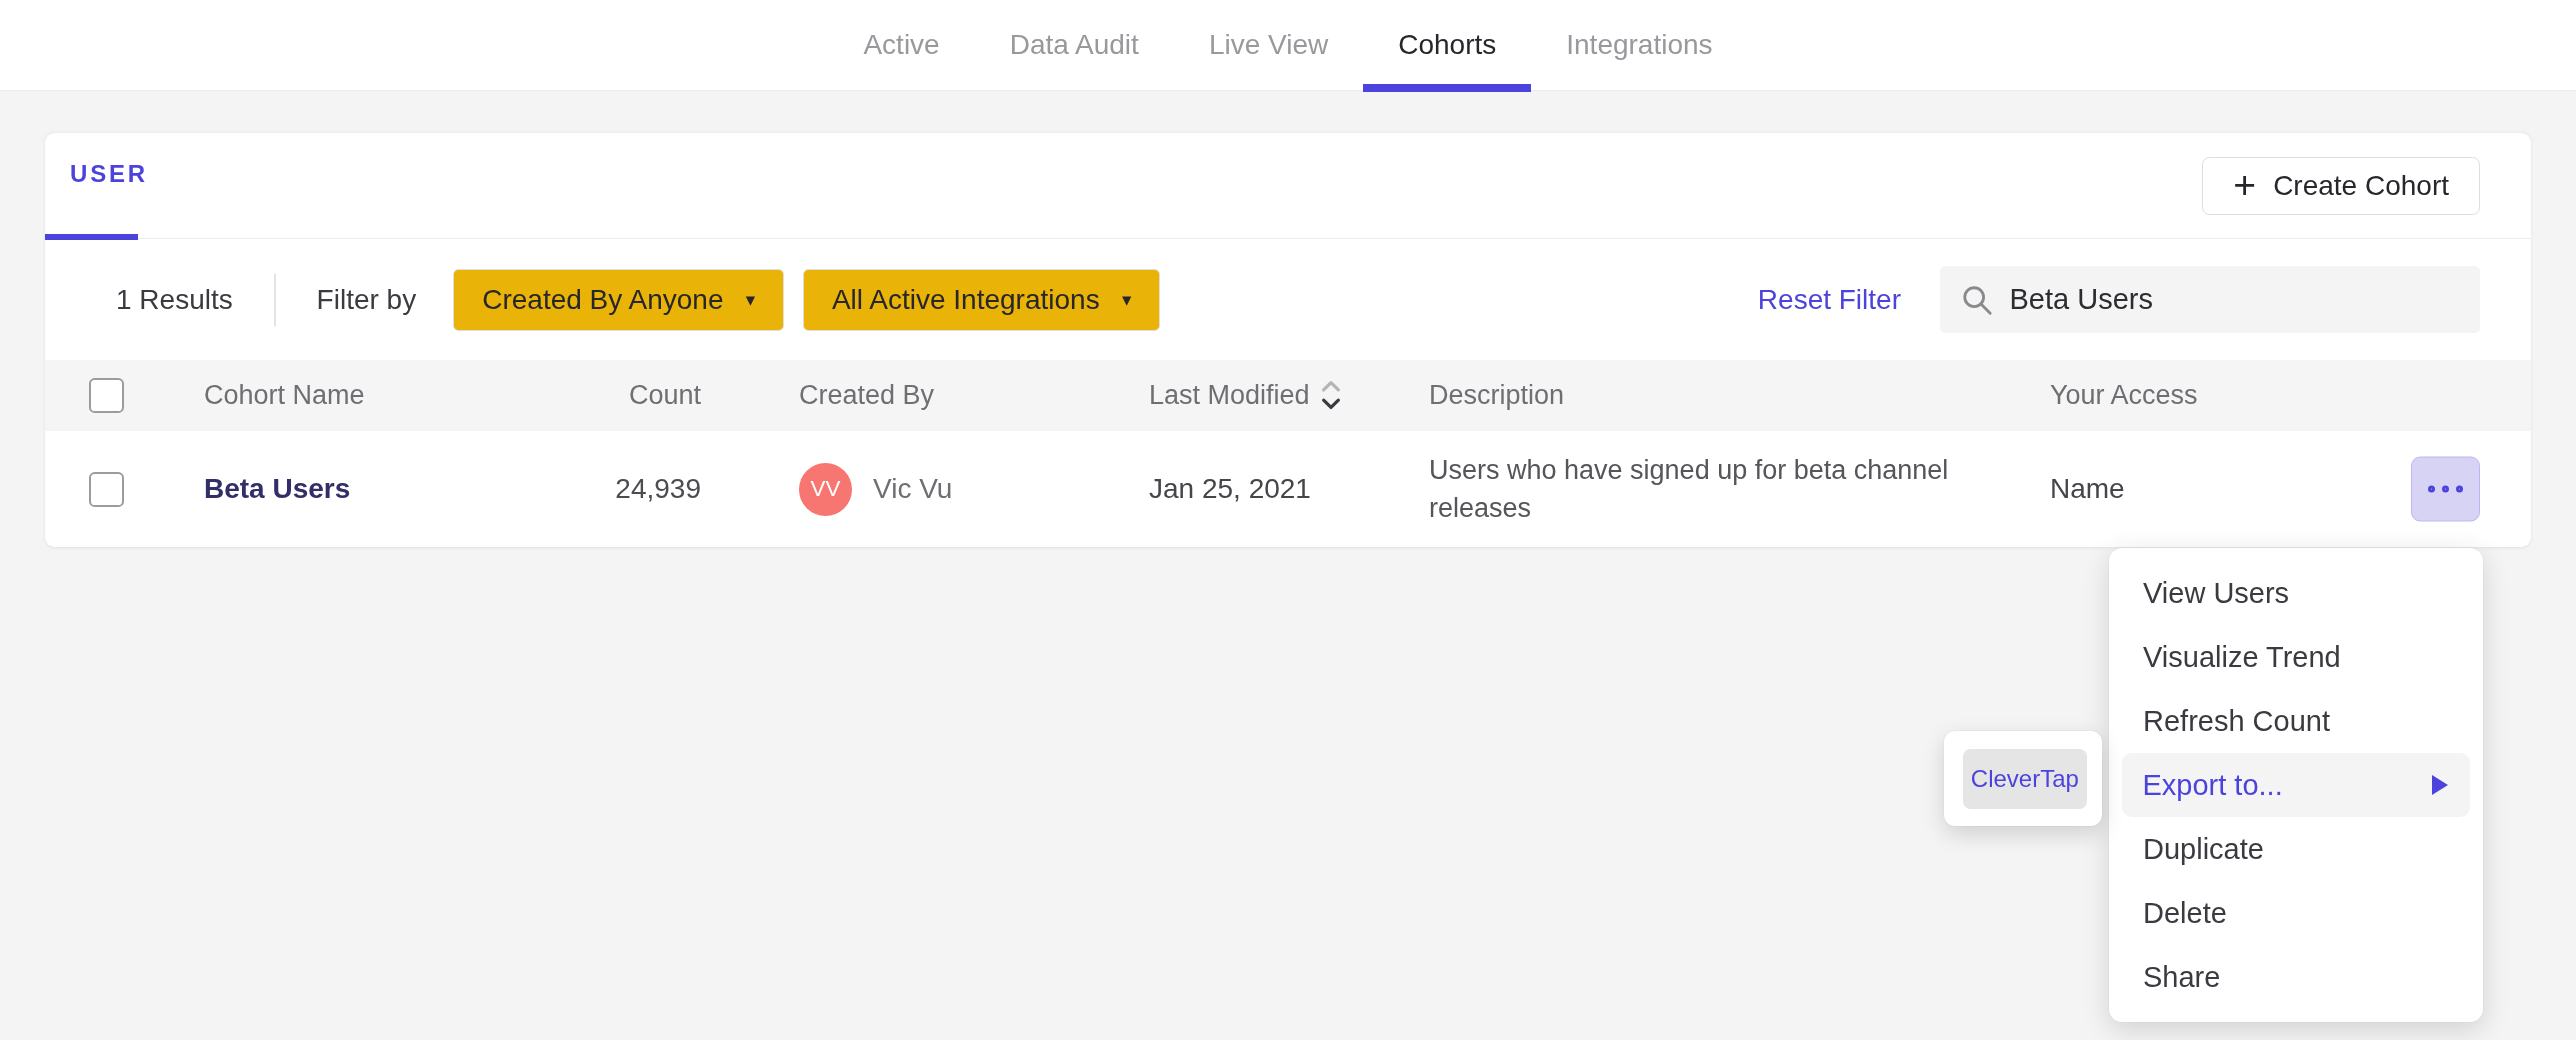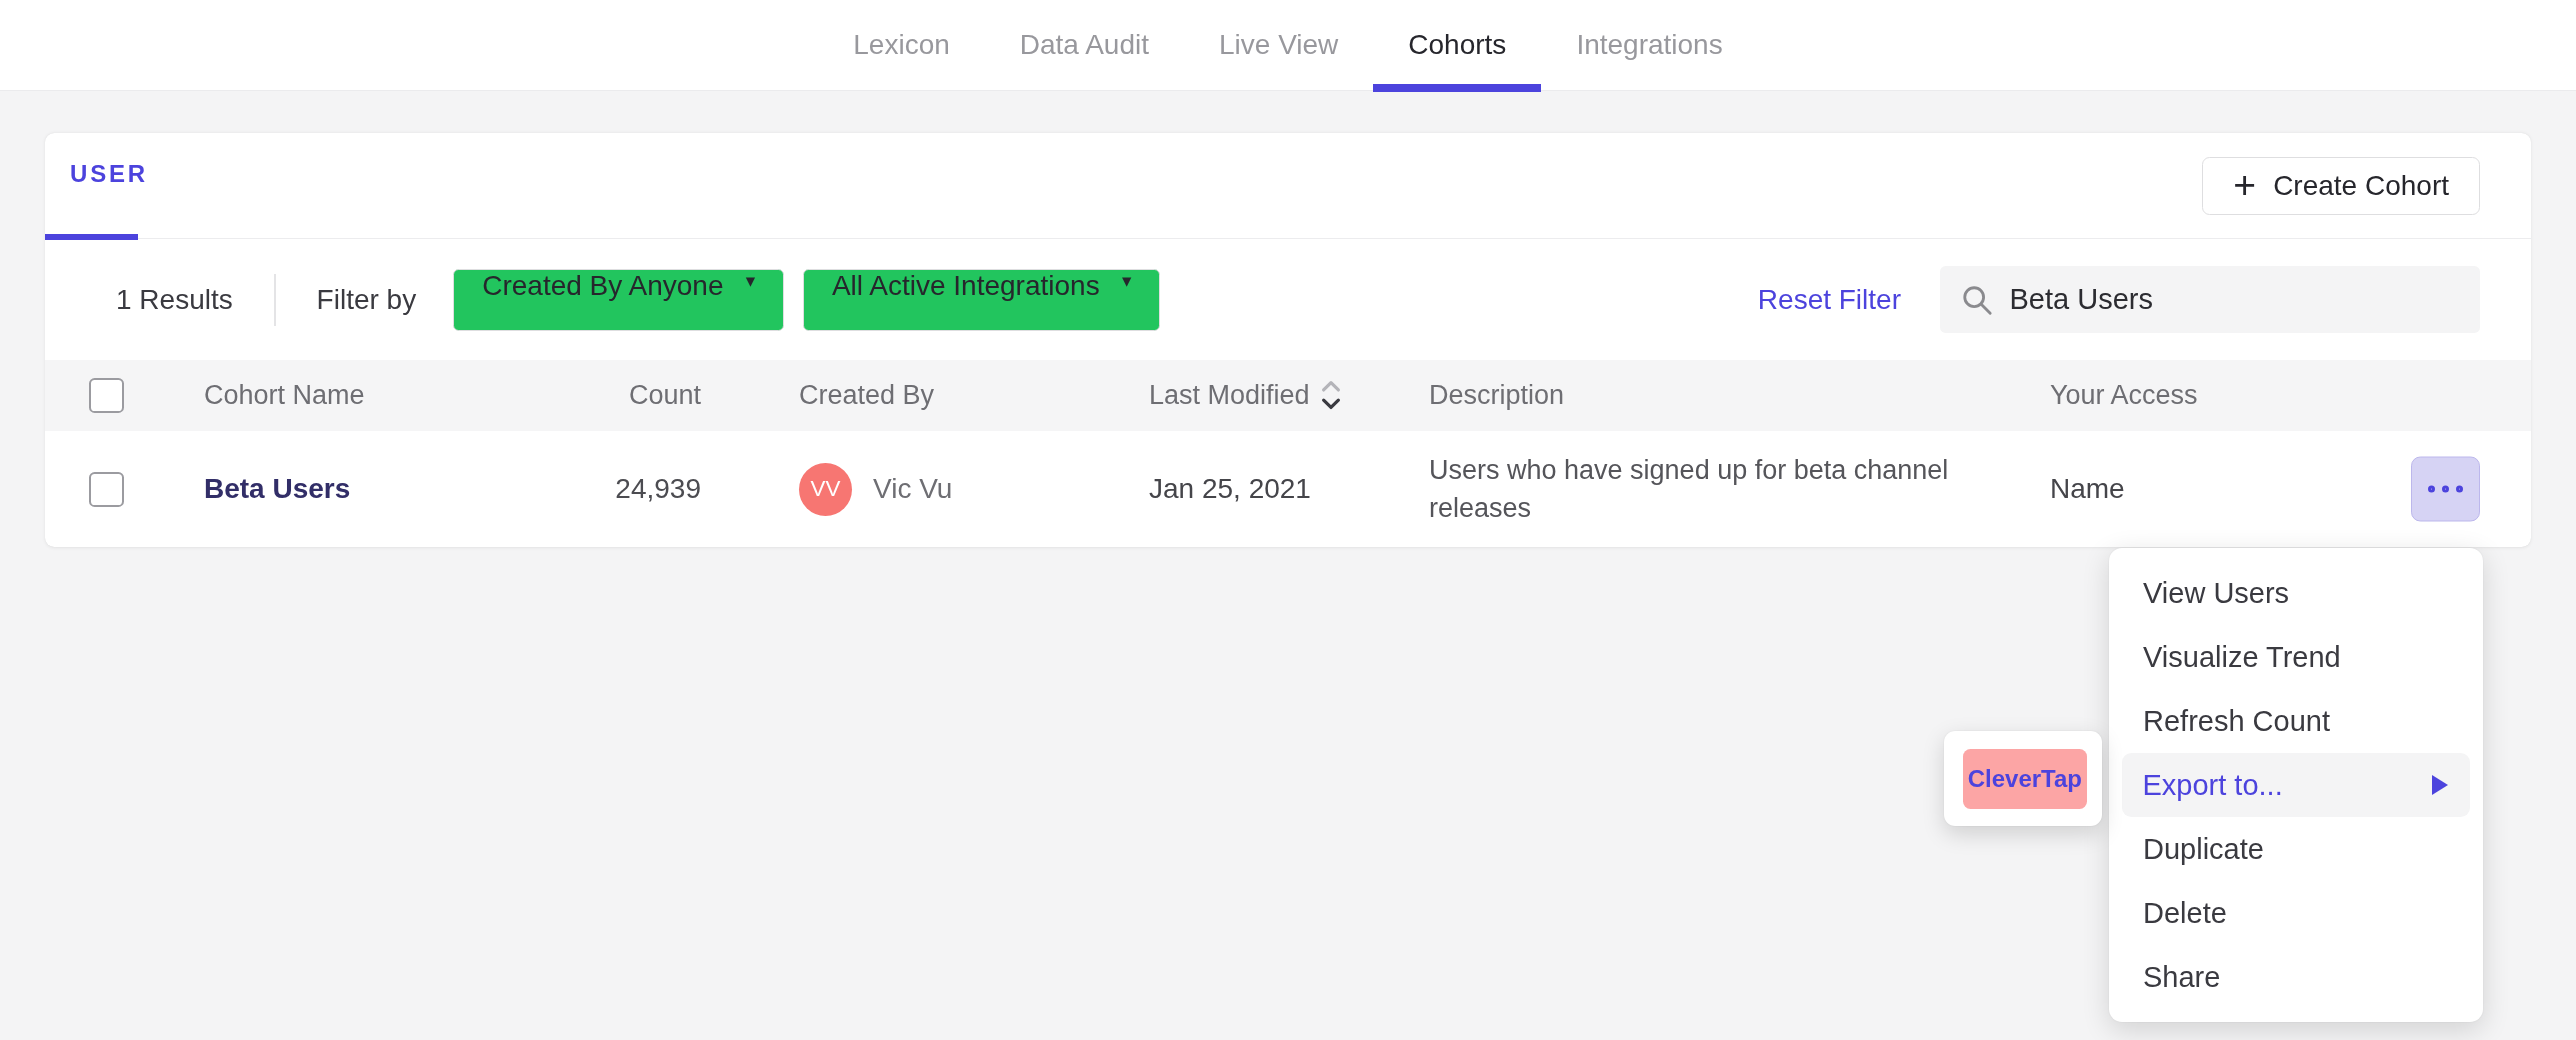--- a/index.html
+++ b/index.html
@@ -55,22 +55,22 @@
   .create-btn .plus { font-size:39px; font-weight:300; line-height:1; margin-top:-3.7px; }
 
   
   .filterbar {
     height:121px; display:flex; align-items:center; padding-left:71px;
   }
   .results { font-size:28px; color:#3a3a40; }
   .vdivider { width:1.9px; height:52px; background:#e4e4e6; margin:0 41px; }
   .filterby { font-size:28px; color:#3a3a40; margin-right:37px; }
   .dropdown {
-    height:62px; display:flex; align-items:flex-start; gap:22.4px; padding:0 28px;
-    border:1.9px solid #dedee0; border-radius:5.6px; background:#22c55e;
+    height:62px; display:flex; align-items:center; gap:22.4px; padding:0 28px;
+    border:1.9px solid #dedee0; border-radius:5.6px; background:#eab308;
     font-size:28px; font-weight:500; color:#26262c; cursor:pointer;
   }
   .dropdown + .dropdown { margin-left:18.7px; }
   .caret { font-size:18.7px; color:#26262c; }
   .filter-right { margin-left:auto; display:flex; align-items:center; }
   .reset-link { font-size:28px; color:var(--accent,#4c43dd); margin-right:39px; cursor:pointer; }
   .searchbox {
     width:540px; height:67px; margin-right:51px;
     background:#f4f4f5; border-radius:5.6px;
     display:flex; align-items:center; padding:0 20.5px; gap:17px;
@@ -149,30 +149,30 @@
 
   
   .submenu {
     position:absolute; left:1944px; top:731px; width:158px; height:95px;
     background:#fff; border-radius:11.2px;
     box-shadow:0 7.5px 22.4px rgba(0,0,0,.15), 0 0 1.9px rgba(0,0,0,.08);
     display:flex; align-items:center; justify-content:center;
     padding:18px 15px 18px 18.7px; z-index:21;
   }
   .submenu .sitem {
-    width:100%; height:60px; border-radius:7.5px; background:#fca5a5;
+    width:100%; height:60px; border-radius:7.5px; background:#e5e5e5;
     display:flex; align-items:center; justify-content:center;
-    font-size:24px; color:var(--accent,#4c43dd); cursor:pointer;font-weight:bold;
+    font-size:24px; color:var(--accent,#4c43dd); cursor:pointer;
   }
 </style>
 </head>
 <body>
 
 <div class="topnav">
-  <div class="tab">Lexicon</div>
+  <div class="tab">Active</div>
   <div class="tab">Data Audit</div>
   <div class="tab">Live View</div>
   <div class="tab active">Cohorts</div>
   <div class="tab">Integrations</div>
 </div>
 
 <div class="card">
 
   <div class="card-tabs">
     <div class="user-tab">USER</div>

